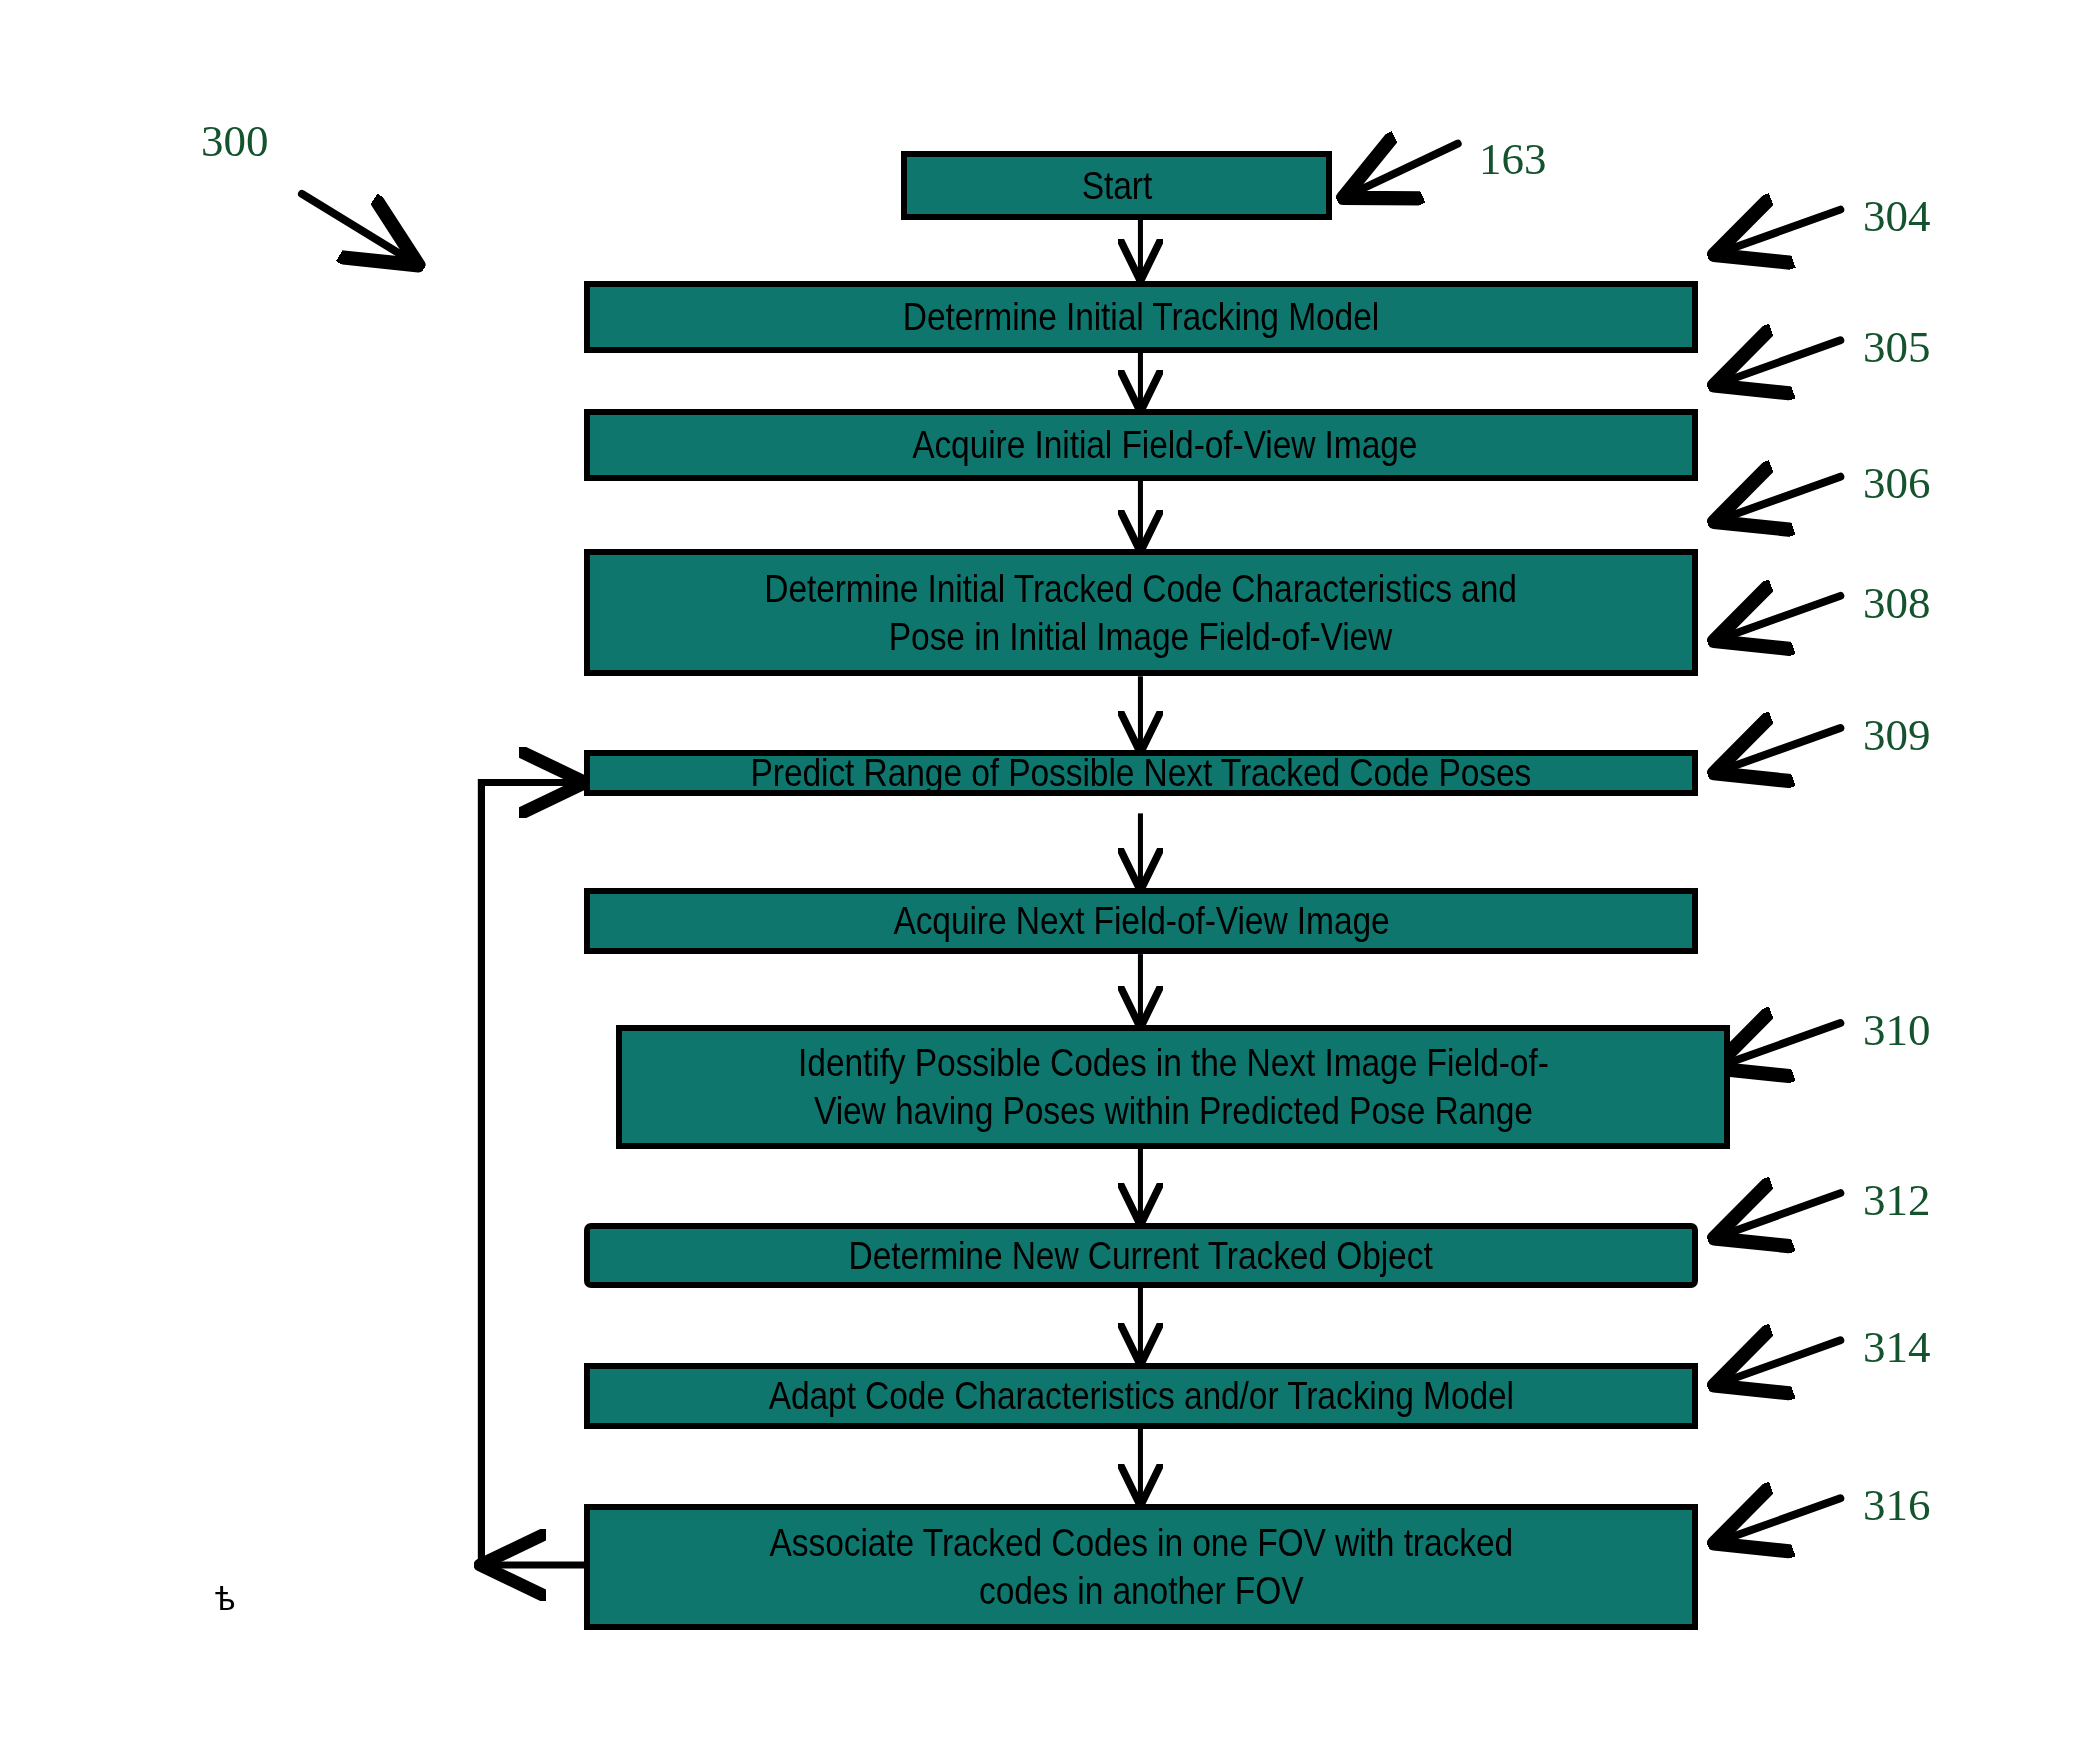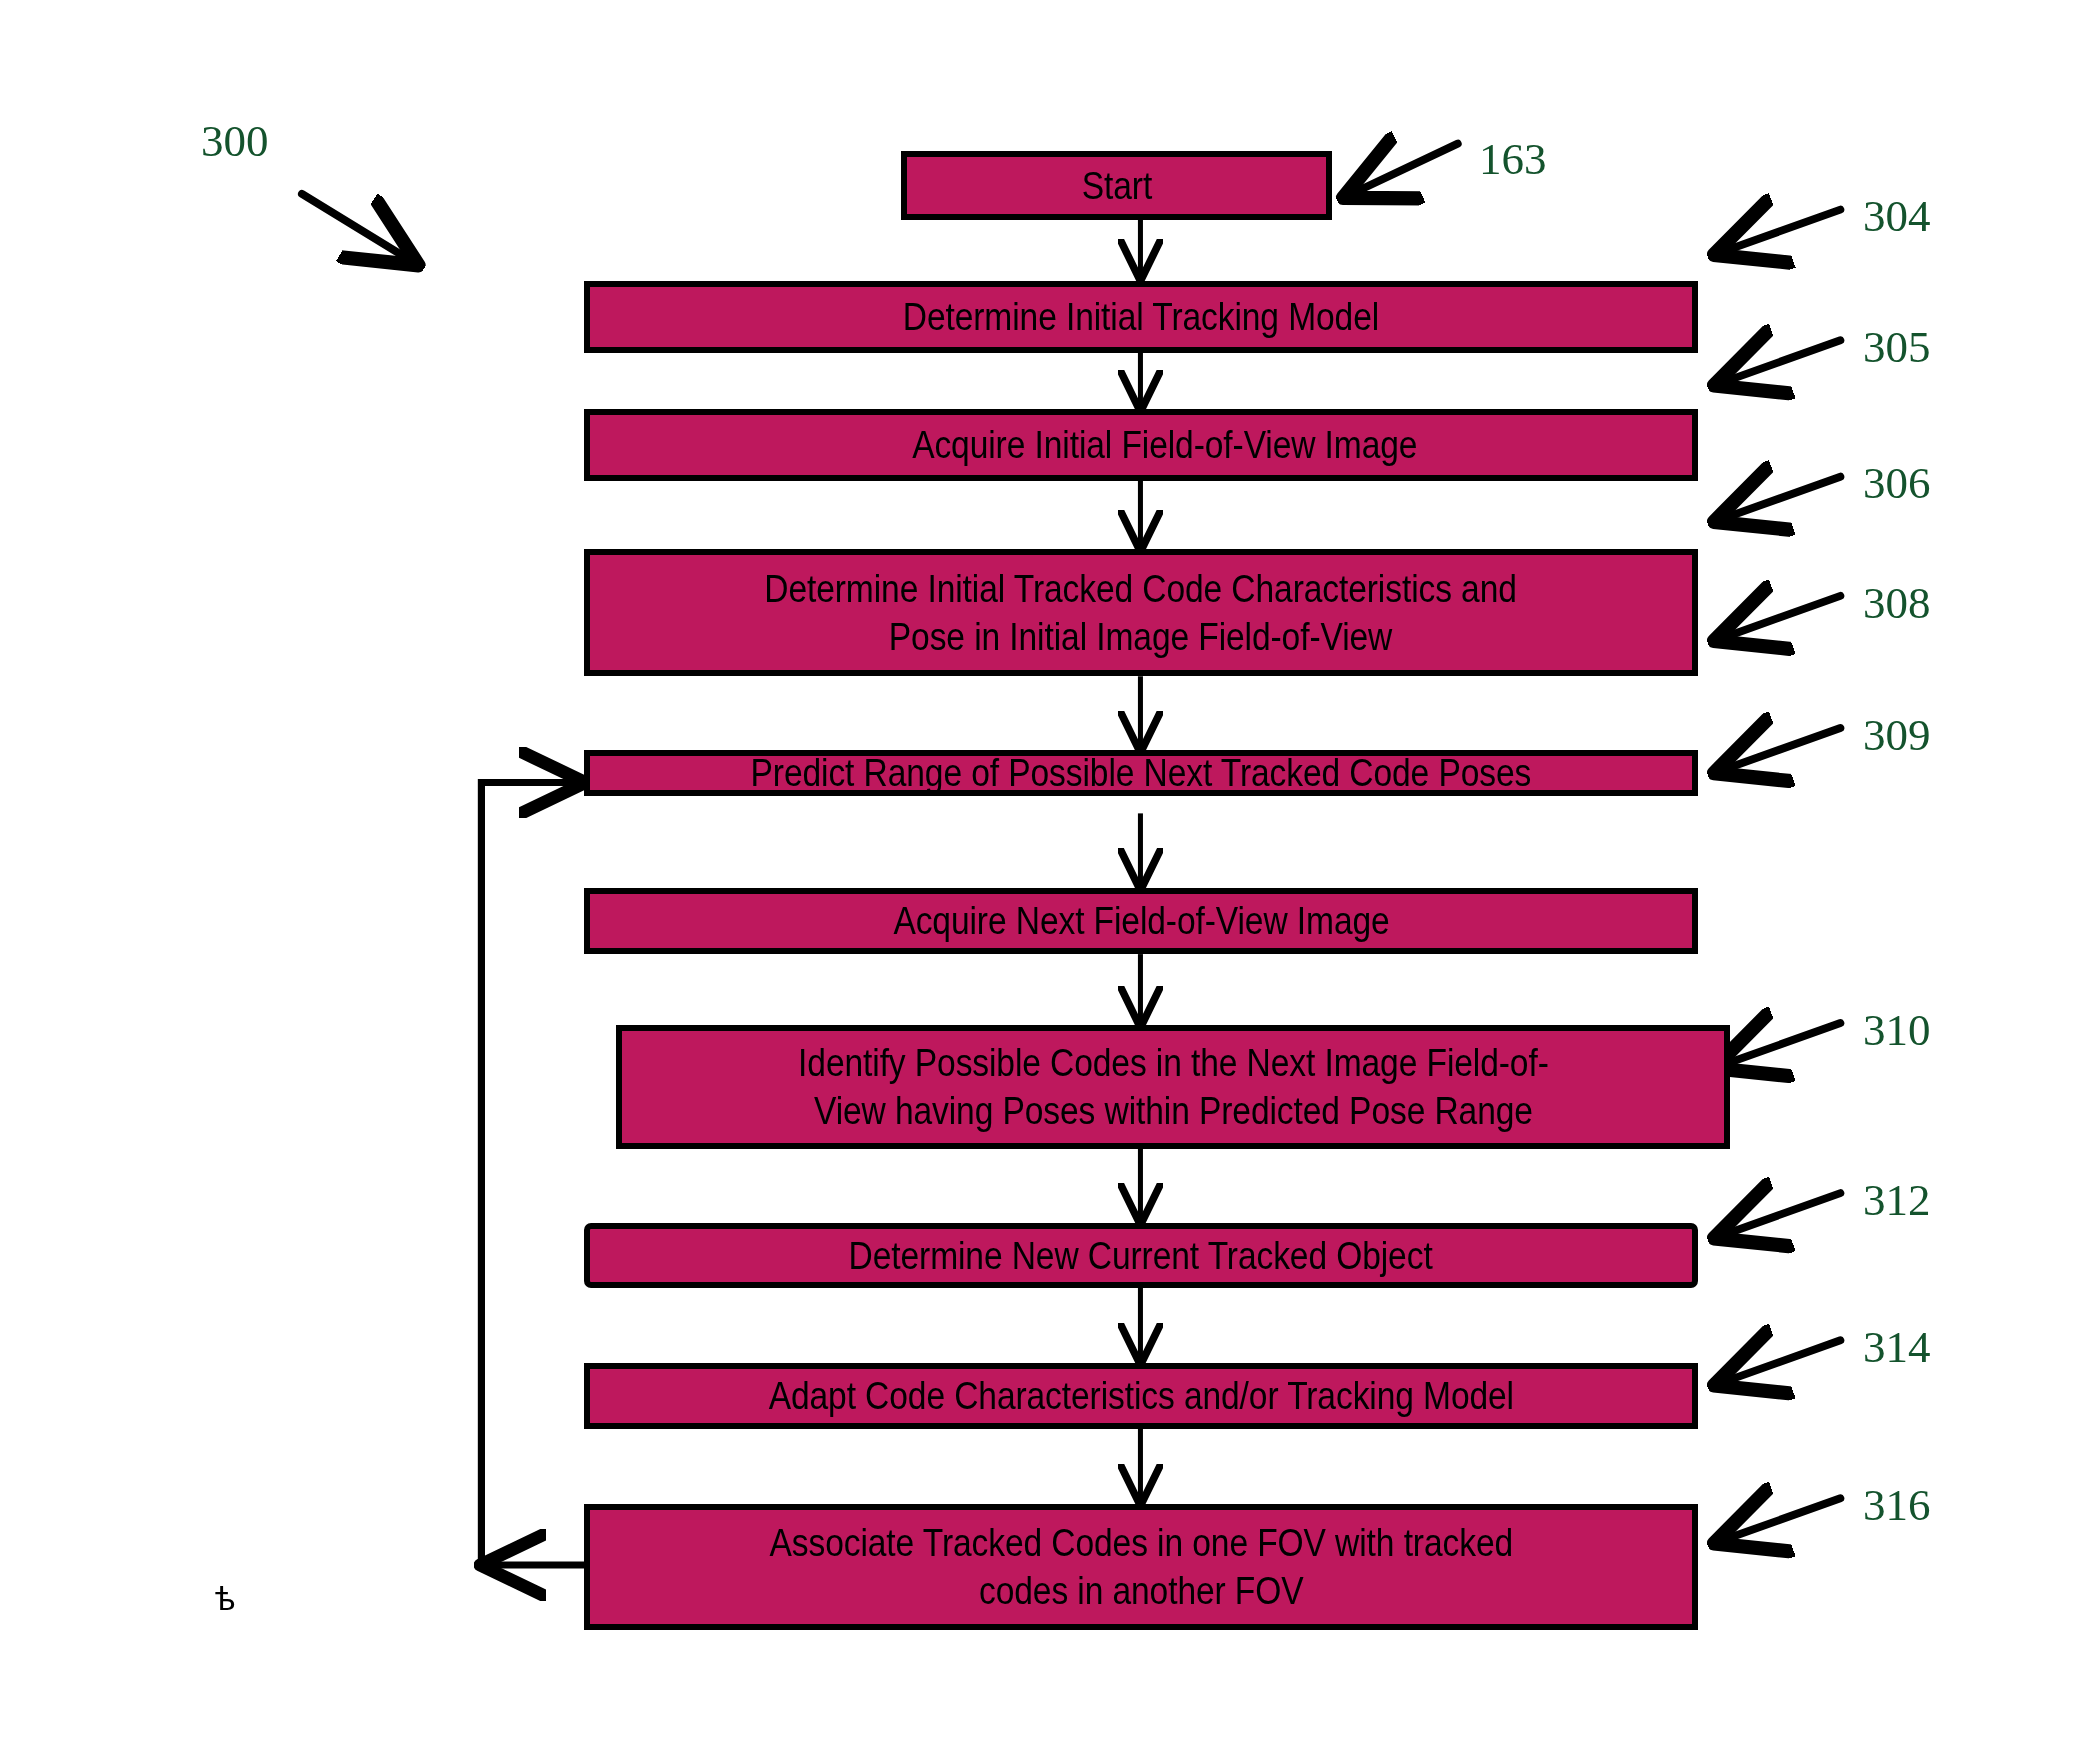--- a/index.html
+++ b/index.html
@@ -1,21 +1,21 @@
 <!DOCTYPE html>
 <html style="font-size:11.5px"><head>
 <meta charset="utf-8">
 <style>
   html,body{margin:0;padding:0;background:#ffffff;}
   body{width:2077px;height:1761px;position:relative;overflow:hidden;
        font-family:"Liberation Sans","DejaVu Sans",sans-serif;color:#000;}
   #canvas{position:absolute;left:0;top:0;width:2077px;height:1761px;}
   svg.layer{position:absolute;left:0;top:0;width:2077px;height:1761px;pointer-events:none;}
 
-  .node{position:absolute;box-sizing:border-box;border:6.5px solid #000;background:#be185d;
+  .node{position:absolute;box-sizing:border-box;border:6.5px solid #000;background:#0f766e;
         display:flex;align-items:center;justify-content:center;text-align:center;}
   .node .label{
       font-family:"Liberation Sans","DejaVu Sans",sans-serif;
       font-size:39px;line-height:1.22;letter-spacing:-0.1px;
       transform:scaleX(0.86);transform-origin:center center;white-space:pre-line;
       padding:0 10px;}
   .node.start .label{font-size:39px;}
 
   .refnum{position:absolute;font-family:Liberation Serif, serif;
           font-size:45px;color:#14532d;white-space:nowrap;}

